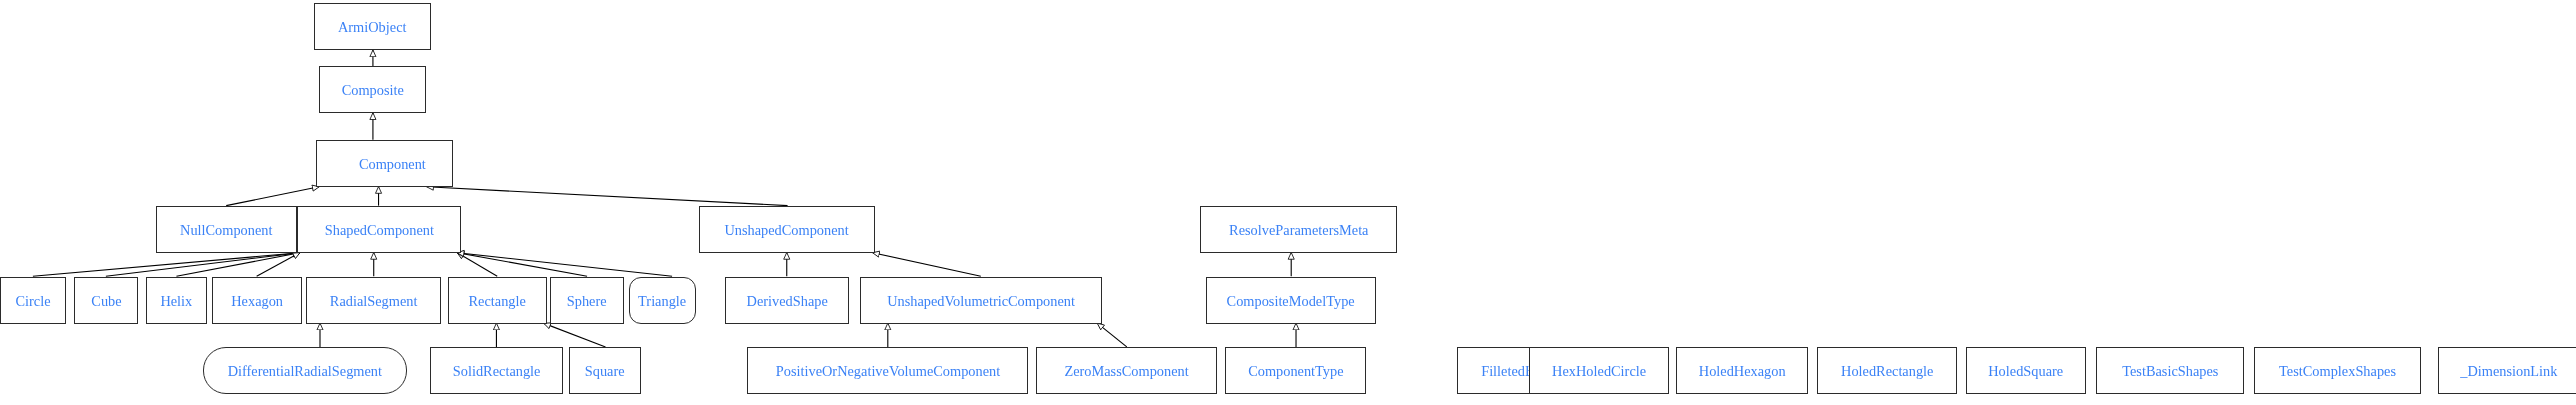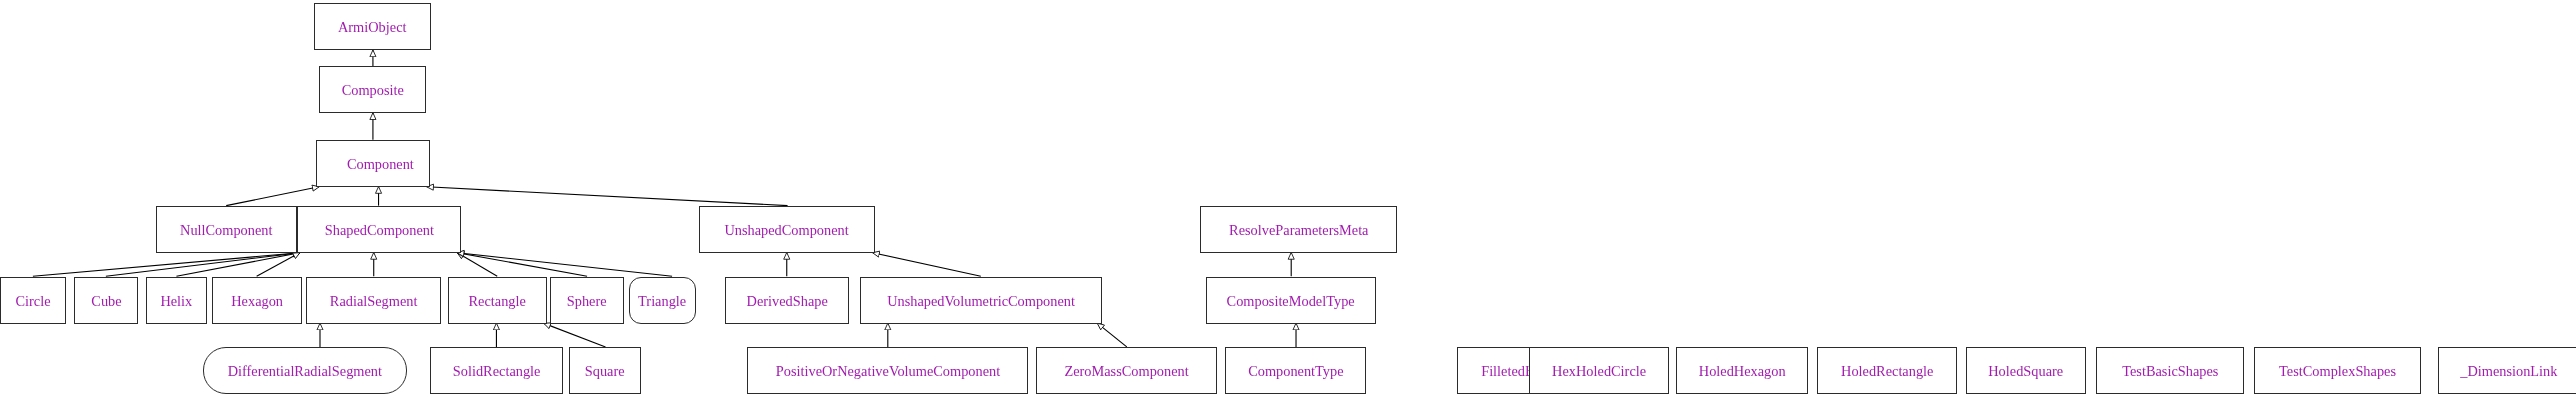--- a/index.html
+++ b/index.html
@@ -25,21 +25,21 @@
   }
   .node {
     position: absolute;
     box-sizing: border-box;
     background: #ffffff;
     border: 1.2px solid #2b2b2b;
     display: flex;
     align-items: center;
     justify-content: center;
     white-space: nowrap;
-    color: #a21caf;
+    color: #3b82f6;
     line-height: 1;
     z-index: 2;
   }
   .node .label {
     font-size: 15.6px;
     letter-spacing: 0px;
     transform: scaleX(0.92);
     transform-origin: center center;
     display: block;
   }
@@ -76,21 +76,21 @@
       <line x1="1197.6416562889167" y1="468.5542635658915" x2="1197.6416562889167" y2="436.7519379844962" stroke="#000000" stroke-width="1.5" marker-end="url(#gen-arrow)"></line>
       <line x1="1520.0420298879203" y1="468.5542635658915" x2="1480.5037359900373" y2="436.7519379844962" stroke="#000000" stroke-width="1.5" marker-end="url(#gen-arrow)"></line>
       <line x1="1748.318804483188" y1="468.5542635658915" x2="1748.318804483188" y2="436.7519379844962" stroke="#000000" stroke-width="1.5" marker-end="url(#gen-arrow)"></line>
     </svg>
 <div class="node" style="left: 314px; top: 3.1px; width: 117px; height: 47px;">
       <span class="label">ArmiObject</span>
     </div>
     <div class="node" style="left: 319px; top: 66px; width: 107px; height: 47px; justify-content: center;">
       <span class="label">Composite</span>
     </div>
-    <div class="node" style="left: 316px; top: 140px; width: 114px; height: 47px; padding-left: 15px;">
+    <div class="node" style="left: 316px; top: 140px; width: 137px; height: 47px; padding-left: 15px;">
       <span class="label">Component</span>
     </div>
     <div class="node" style="left: 156px; top: 206px; width: 141px; height: 47px;">
       <span class="label">NullComponent</span>
     </div>
     <div class="node" style="left: 297px; top: 206px; width: 164px; height: 47px;">
       <span class="label">ShapedComponent</span>
     </div>
     <div class="node" style="left: 699px; top: 206px; width: 176px; height: 47px;">
       <span class="label">UnshapedComponent</span>

